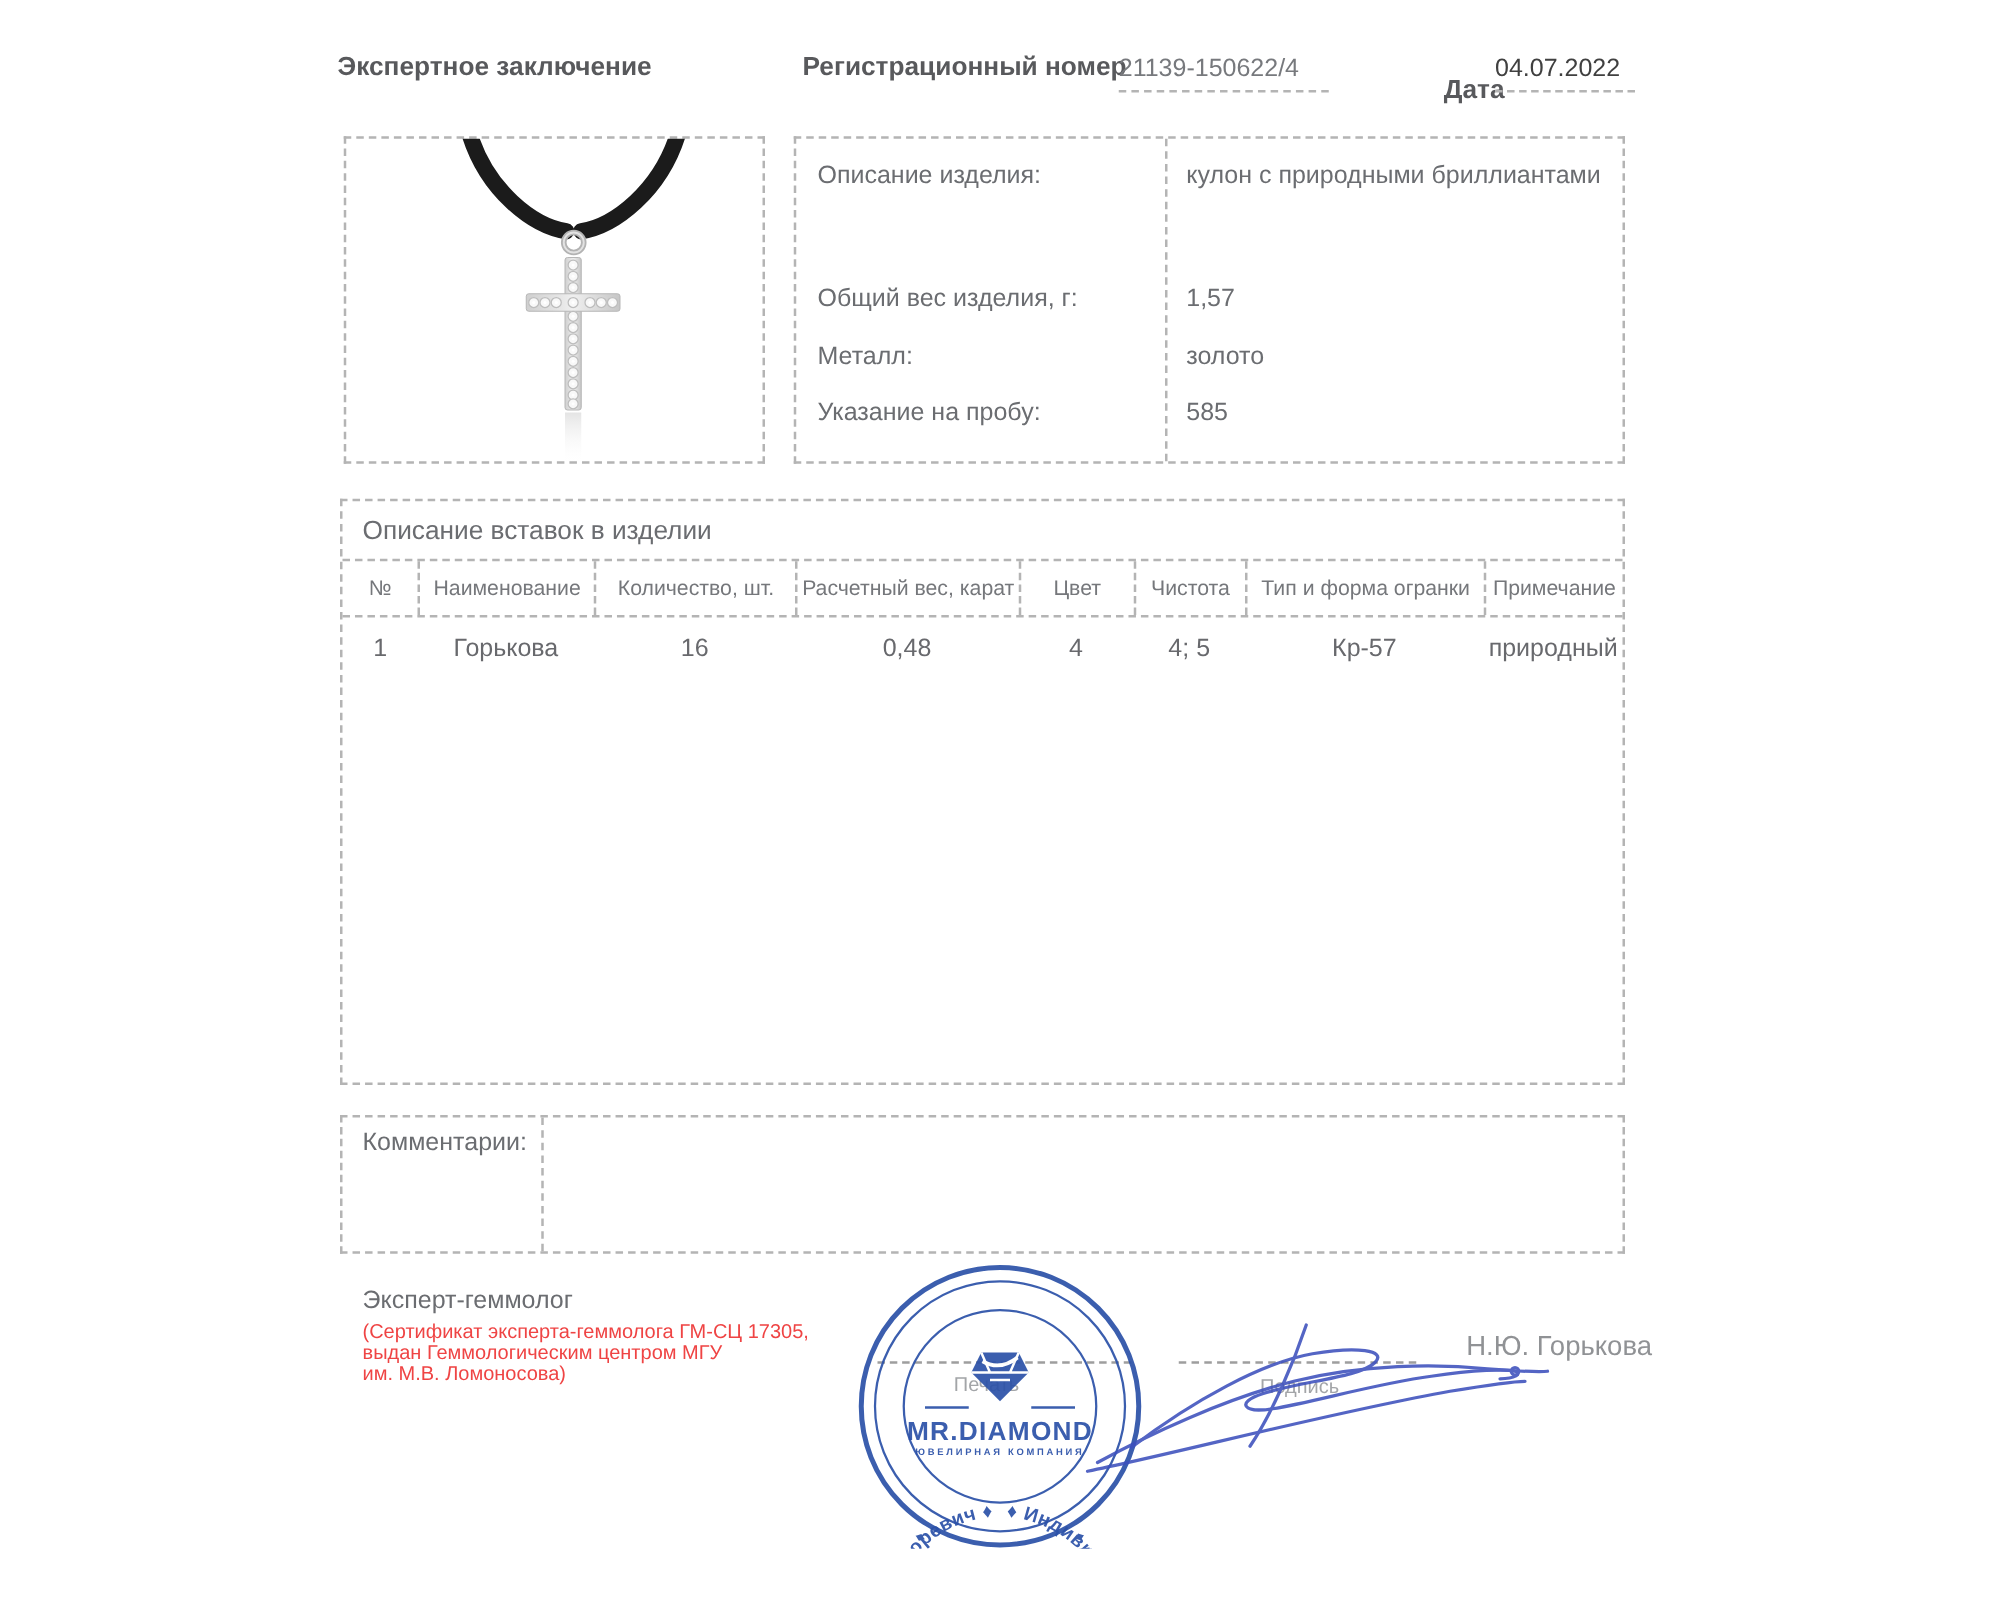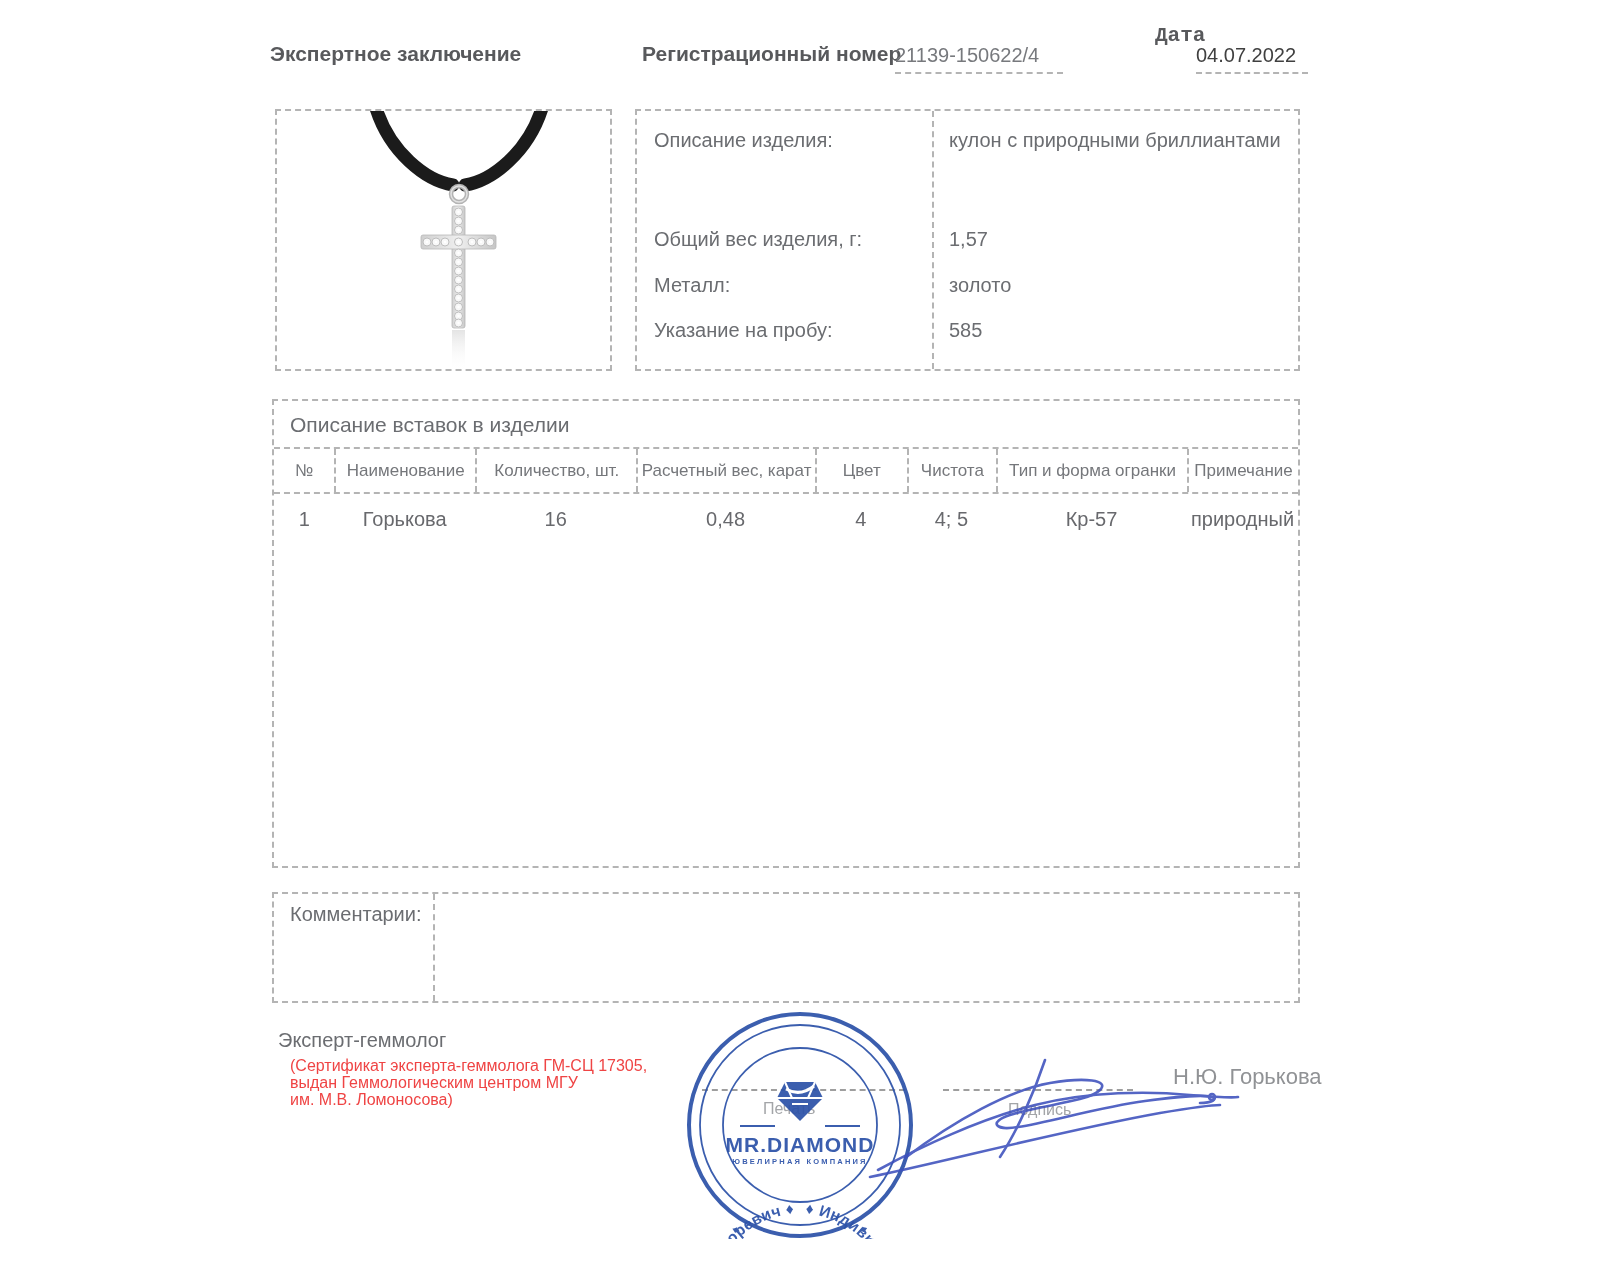--- a/index.html
+++ b/index.html
@@ -11,21 +11,21 @@
   .abs{position:absolute;}
   .lbl-bold{font-weight:700;color:#58595c;font-size:21px;}
   .txt{color:#6b6d71;font-size:20px;}
   .dashed-box{border:2px dashed #b4b4b4;box-sizing:border-box;}
   .dash-under{border-bottom:2px dashed #b4b4b4;padding-bottom:5px;}
   .muted{color:#a3a5a8;font-size:16px;}
   
   .hdr-title{left:270px;top:42px;}
   .hdr-reg-label{left:642px;top:42px;}
   .hdr-reg-value{left:895px;top:44px;color:#77797d;font-size:20px;min-width:168px;}
-  .hdr-date-label{left:1155px;top:24px;font-family:Liberation Mono, monospace;}
+  .hdr-date-label{left:1155px;top:60px;}
   .hdr-date-value{left:1196px;top:44px;color:#404040;font-size:20px;min-width:112px;}
   
   .photo-box{left:275px;top:109px;width:337px;height:262px;}
   
   .desc-box{left:635px;top:109px;width:665px;height:262px;}
   .desc-divider{left:295px;top:0;width:0;height:258px;border-left:2px dashed #b4b4b4;}
   .desc-label{left:17px;}
   .desc-value{left:312px;}
   
   .table-box{left:272px;top:399px;width:1028px;height:469px;}
@@ -38,21 +38,21 @@
   .trow{left:0;top:100px;width:1024px;height:36px;display:flex;align-items:center;}
   .td{display:flex;align-items:center;justify-content:center;font-size:20px;color:#68696d;
       box-sizing:border-box;}
   .w0{width:61px;} .w1{width:142px;} .w2{width:163px;} .w3{width:180px;}
   .w4{width:93px;} .w5{width:90px;} .w6{width:193px;} .w7{width:112px;}
   
   .comments-box{left:272px;top:892px;width:1028px;height:111px;}
   .comments-divider{left:159px;top:0;width:0;height:107px;border-left:2px dashed #b4b4b4;}
   .comments-label{left:16px;top:9px;font-size:20px;color:#6b6d71;}
   
-  .expert-role{left:278px;top:1029px;font-size:20px;color:#6b6d71;}
+  .expert-role{left:290px;top:1029px;font-size:20px;color:#6b6d71;}
   .expert-cert{left:290px;top:1057px;font-size:16px;line-height:17px;color:#ef4444;}
   .stamp-line{top:1089px;border-bottom:2px dashed #9e9e9e;height:0;}
   .stamp-line-1{left:702px;width:203px;}
   .stamp-line-2{left:943px;width:190px;}
   .stamp-label{left:763px;top:1100px;}
   .signature-label{left:1008px;top:1101px;}
   .expert-name{left:1173px;top:1064px;font-size:22px;color:#909295;}
   .stamp-svg{left:686px;top:1011px;}
   .signature-svg{left:860px;top:1035px;}
 </style>

